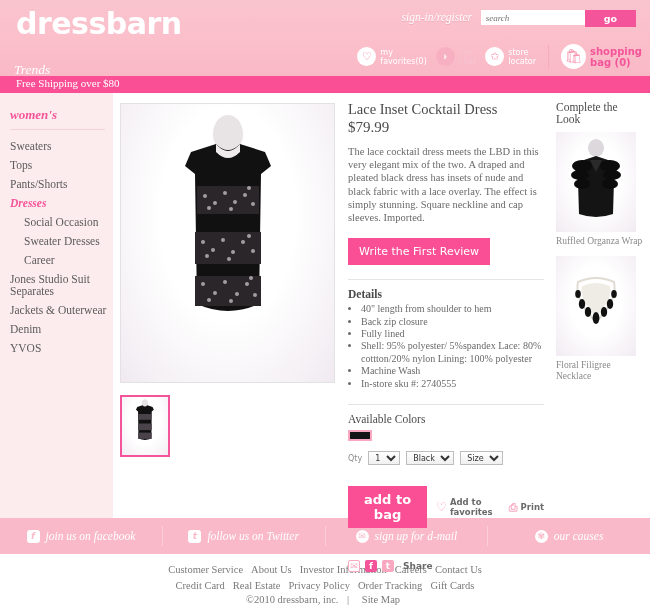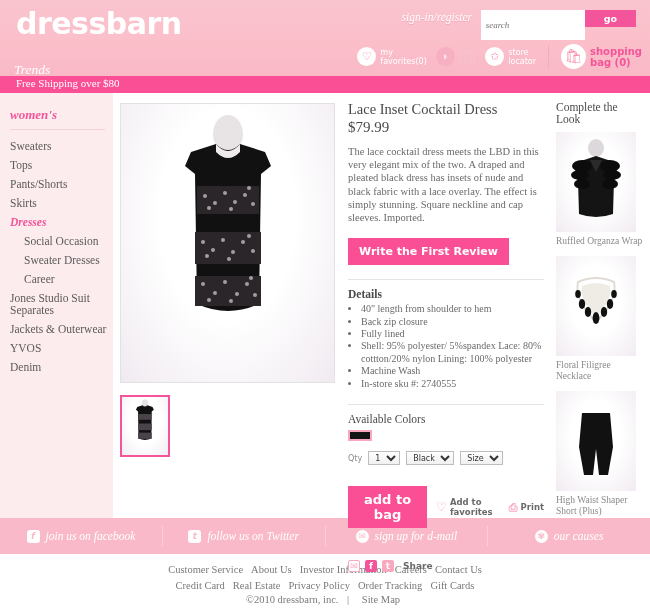--- a/index.html
+++ b/index.html
@@ -21,21 +21,21 @@
     font-size:30px; font-weight:bold; color:#ffffff;
     letter-spacing:-0.5px;
   }
   .signin {
     position:absolute; right:178px; top:11px;
     font-style:italic; font-size:11.5px; color:#ffffff;
     text-shadow:0 1px 0 rgba(220,120,150,.35);
   }
   .searchwrap { position:absolute; right:14px; top:10px; display:flex; }
   .searchwrap input {
-    width:104px; height:30px; border:1px solid #ffffff; border-right:none;
+    width:104px; height:15px; border:1px solid #ffffff; border-right:none;
     font-family:"Liberation Serif", serif; font-style:italic; font-size:9px;
     color:#9c9c9c; padding:0 4px; background:#fff; outline:none;
   }
   .gobtn {
     height:17px; background:#f4559a; color:#fff; border:none;
     font-family:"DejaVu Sans", sans-serif; font-size:9.5px; font-weight:bold;
     padding:0 19px; cursor:pointer; line-height:17px;
   }
   .mainnav {
     position:absolute; left:14px; top:62px; display:flex; gap:24px;
@@ -91,21 +91,21 @@
     margin-top:12px; width:50px; height:62px; border:2px solid #f4559a;
     background:radial-gradient(ellipse at 50% 40%, #ffffff 50%, #f2ecf2 100%);
     position:relative; overflow:hidden; cursor:pointer;
   }
   .detail { position:absolute; left:348px; top:8px; width:196px; }
   .ptitle { font-size:14.5px; color:#4a4a4a; line-height:17px; }
   .pprice { font-size:15px; color:#4a4a4a; margin-top:1px; }
   .pdesc { font-size:10.5px; line-height:13.2px; color:#6a6a6a; margin-top:9px; }
   .reviewbtn {
     margin-top:14px; background:#fb4f95; color:#fff; border:none;
-    font-family:"DejaVu Sans", sans-serif; font-size:11px; font-weight:bold;
+    font-family:"DejaVu Sans", sans-serif; font-size:11px; font-weight:normal;
     padding:7px 11px; cursor:pointer;
   }
   .rule { border-top:1px solid #e4e4e4; margin:14px 0 8px; }
   .dhead { font-size:11.5px; color:#4a4a4a; font-weight:bold; }
   .dlist { margin:3px 0 0 0; padding-left:13px; }
   .dlist li { font-size:10px; line-height:12.4px; color:#6a6a6a; }
   .achead { font-size:11.5px; color:#4a4a4a; margin-bottom:5px; }
   .swatch {
     width:24px; height:11px; background:#151515;
     border:2px solid #f9a8c0; cursor:pointer;
@@ -206,29 +206,28 @@
 <div class="shipbar">Free Shipping over $80</div>
 
 <div class="page">
 
   <div class="sidebar">
     <div class="side-title">women's</div>
     <div id="sidelist">
         <div class="side-item">Sweaters</div>
         <div class="side-item">Tops</div>
         <div class="side-item">Pants/Shorts</div>
-        <div class="side-item">Skirts</div>
         <div class="side-item active">Dresses</div>
         <div class="side-item sub">Social Occasion</div>
         <div class="side-item sub">Sweater Dresses</div>
         <div class="side-item sub">Career</div>
         <div class="side-item">Jones Studio Suit Separates</div>
         <div class="side-item">Jackets &amp; Outerwear</div>
+        <div class="side-item">Denim</div>
         <div class="side-item">YVOS</div>
-        <div class="side-item">Denim</div>
       </div>
   </div>
 
   <div class="gallery">
     <div class="mainimg">
       <svg viewBox="0 0 215 280" width="215" height="280" aria-hidden="true">
         <ellipse cx="107" cy="30" rx="15" ry="19" fill="#e8e4e6"></ellipse>
         <rect x="95" y="40" width="24" height="22" fill="#e8e4e6"></rect>
         <path d="M70 48 L95 40 Q107 52 119 40 L144 48 L150 62 L140 70 L138 200 Q107 214 76 200 L74 70 L64 62 Z" fill="#111"></path>
         <path d="M95 40 Q107 54 119 40 L119 48 Q107 60 95 48 Z" fill="#efeaec"></path>
@@ -349,26 +348,20 @@
                 <ellipse cx="32" cy="56" rx="3.2" ry="5"></ellipse>
                 <ellipse cx="40" cy="62" rx="3.4" ry="6"></ellipse>
                 <ellipse cx="48" cy="56" rx="3.2" ry="5"></ellipse>
                 <ellipse cx="54" cy="48" rx="3.2" ry="5"></ellipse>
                 <ellipse cx="22" cy="38" rx="2.8" ry="4"></ellipse>
                 <ellipse cx="58" cy="38" rx="2.8" ry="4"></ellipse>
               </g>
             </svg></div>
           <div class="ctl-cap">Floral Filigree Necklace</div>
         </div>
-        <div class="ctl-item">
-          <div class="ctl-img"><svg viewBox="0 0 80 100" width="80" height="100">
-              <path d="M26 22 L54 22 L57 56 L52 84 L43 84 L40 58 L37 84 L28 84 L23 56 Z" fill="#111"></path>
-            </svg></div>
-          <div class="ctl-cap">High Waist Shaper Short (Plus)</div>
-        </div>
       </div>
   </div>
 </div>
 
 <div class="socialbar" id="socialbar">
     <div class="sb-item">
       <span class="sb-ic">f</span>
       <span>join us on facebook</span>
     </div>
     <div class="sb-div"></div>

